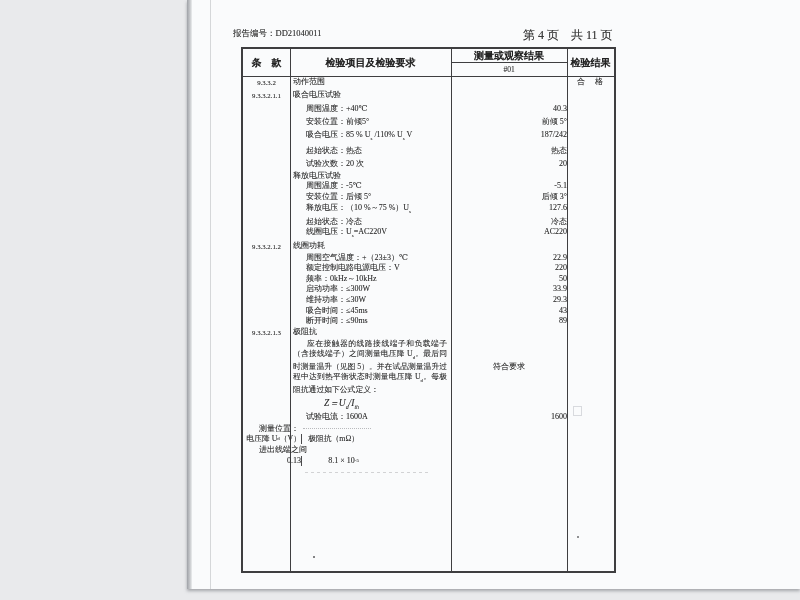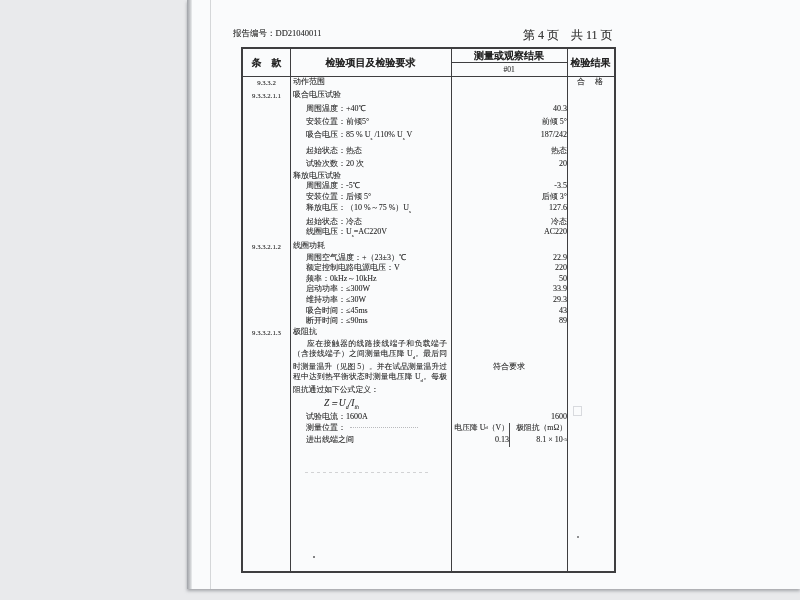--- a/index.html
+++ b/index.html
@@ -1,21 +1,21 @@
 <!DOCTYPE html>
 <html style="--bg: #e9eaec; --paper: #fafbfc; --line: #3e3e40;"><head>
 <meta charset="utf-8">
 <style>
   html,body{margin:0;padding:0;}
   body{
     width:800px;height:600px;overflow:hidden;
     font-family:"Liberation Serif","DejaVu Serif",serif;
     background:var(--bg,#e9eaec);
   }
-  .screen{position:relative;width:800px;height:600px;background:var(--bg,#e9eaec);font-family:Liberation Serif, serif;}
+  .screen{position:relative;width:800px;height:600px;background:var(--bg,#e9eaec);}
   
   .page{
     position:absolute;left:187px;top:0;width:613px;height:589px;
     background:var(--paper,#fafbfc);
     box-shadow:0 2px 3px rgba(110,112,116,.55);
   }
   .page::before{ 
     content:"";position:absolute;left:0;top:0;width:5px;height:100%;
     background:linear-gradient(90deg,#9fa2a7 0%,#c7c9cc 60%,#eceeef 100%);
   }
@@ -59,21 +59,21 @@
   
   .row.para .c2{
     text-align:justify;font-size:7.8px;line-height:9.7px;
     padding:1px 4px 1px 3px;text-indent:1.8em;
   }
   .row.para .c3{display:flex;align-items:center;justify-content:center;}
   
   .row.formula{min-height:14px;}
   .row.formula .c2{padding-left:34px;font-style:italic;font-size:9.5px;padding-top:2px;}
   
-  .row.subheader,.row.subvalue{min-height:12px;}
+  .row.subheader,.row.subvalue{min-height:12px;flex-direction:column;}
   .row.subheader .c3,.row.subvalue .c3{display:flex;text-align:center;padding:0;}
   .half{display:flex;align-items:flex-start;justify-content:flex-end;box-sizing:border-box;}
   .hl{width:58px;}
   .hr{width:58px;border-left:1px solid #4a4a4c;}
   .row.subheader .half{font-size:7.8px;}
   .row.subheader .c2::after{
     content:"";display:inline-block;width:68px;margin-left:4px;
     border-bottom:1px dotted rgba(150,150,155,.65);vertical-align:2px;
   }
   
@@ -154,21 +154,21 @@
   </div>
           <div class="row section">
     <div class="c c1"></div>
     <div class="c c2">释放电压试验</div>
     <div class="c c3"></div>
     <div class="c c4"></div>
   </div>
           <div class="row item">
     <div class="c c1"></div>
     <div class="c c2">周围温度：-5℃</div>
-    <div class="c c3">-3.5</div>
+    <div class="c c3">-5.1</div>
     <div class="c c4"></div>
   </div>
           <div class="row item">
     <div class="c c1"></div>
     <div class="c c2">安装位置：后倾 5°</div>
     <div class="c c3">后倾 3°</div>
     <div class="c c4"></div>
   </div>
           <div class="row item">
     <div class="c c1"></div>

